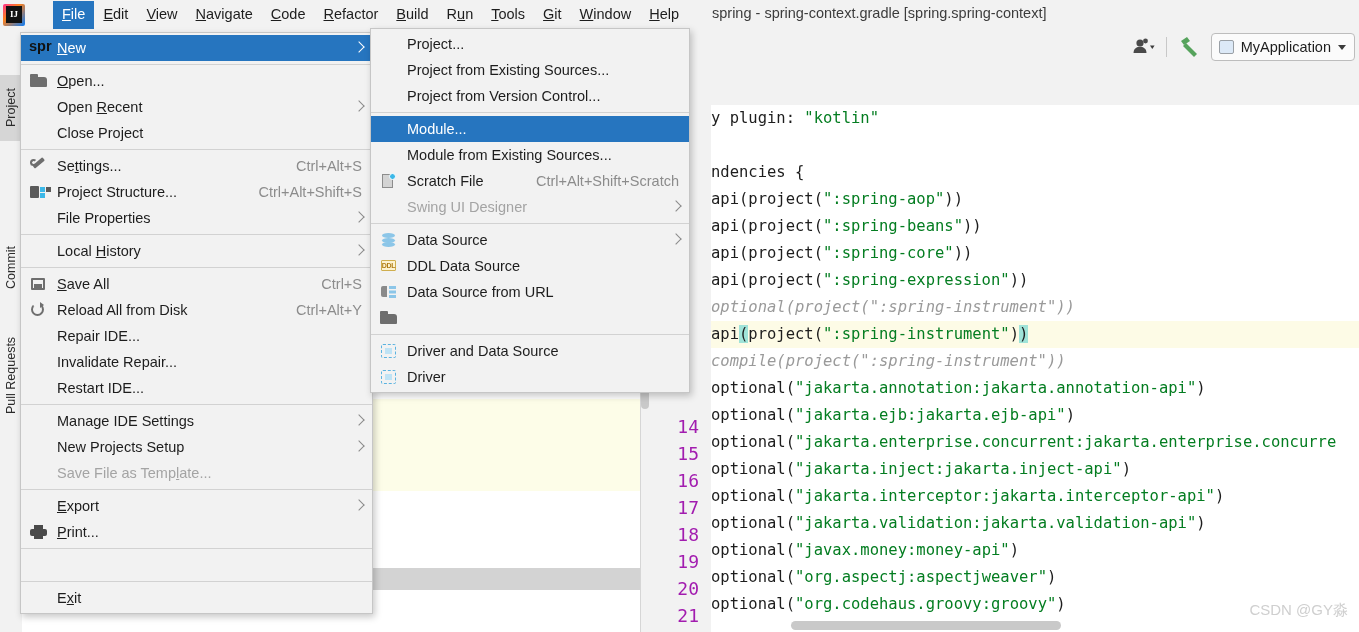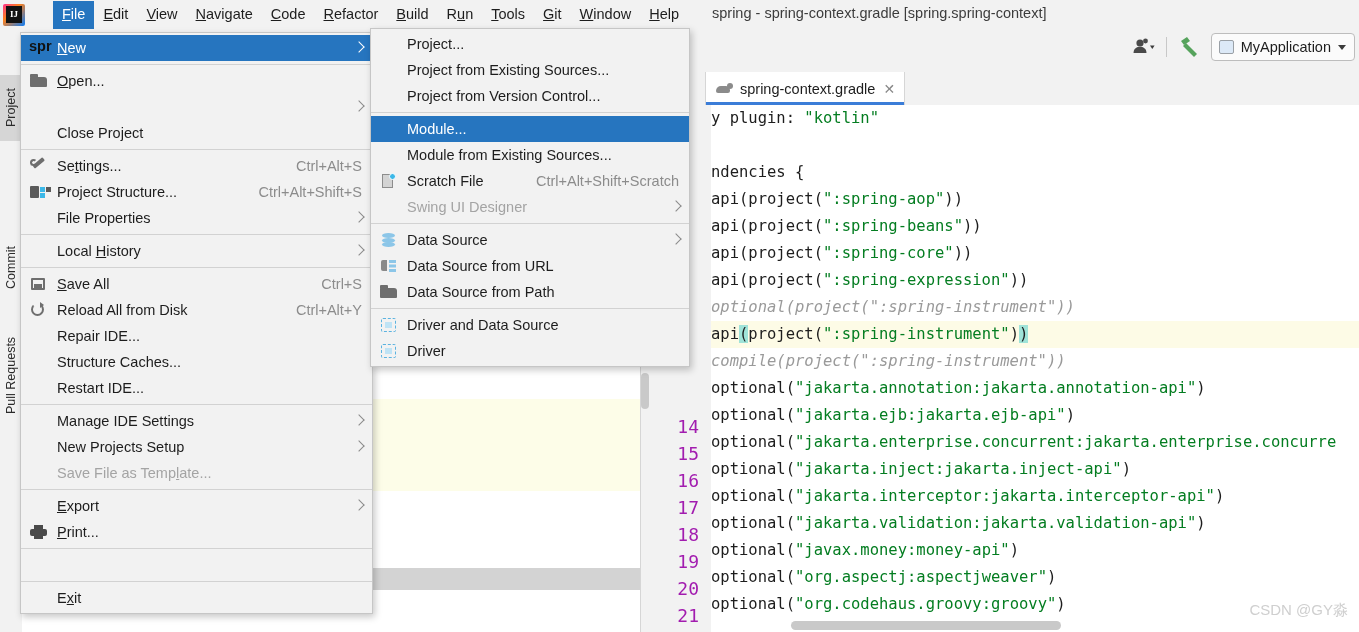--- a/index.html
+++ b/index.html
@@ -384,25 +384,20 @@
   <div class="panel-band band-yellow" style="top:328px; height:92px;"></div>
   <div class="panel-band band-grey" style="top:497px; height:22px;"></div>
 
 </div>
 
 <div style="position:absolute; left:0px; top:38px; font-size:14.5px; font-weight:bold; color:#111; z-index:3;padding-left:29px;">spr</div>
 
 <div id="editor-wrap">
   <div id="tabbar">
     <div id="tab-prev-arrow">‹</div>
-    <div id="editor-tab">
-      <span class="gradle-icon"></span>
-      <span id="tab-label">spring-context.gradle</span>
-      <span id="tab-close">✕</span>
-    </div>
   </div>
 
   <div id="gutter">
     <div class="ln" style="top:311px;">14</div>
     <div class="ln" style="top:338px;">15</div>
     <div class="ln" style="top:365px;">16</div>
     <div class="ln" style="top:392px;">17</div>
     <div class="ln" style="top:419px;">18</div>
     <div class="ln" style="top:446px;">19</div>
     <div class="ln" style="top:473px;">20</div>
@@ -443,20 +438,21 @@
     <span class="mi-label"><u class="mn">N</u>ew</span>
     <span class="arr"></span>
   </div>
   <div class="msep"></div>
 
   <div class="mi">
     <span class="mi-ico ic-folder"></span>
     <span class="mi-label"><u class="mn">O</u>pen...</span>
   </div>
   <div class="mi">
+    <span class="mi-label">Open <u class="mn">R</u>ecent</span>
     <span class="arr"></span>
   </div>
   <div class="mi">
     <span class="mi-label">Close Project</span>
   </div>
   <div class="msep"></div>
 
   <div class="mi">
     <span class="mi-ico ic-wrench"></span>
     <span class="mi-label">Se<u class="mn">t</u>tings...</span>
@@ -486,21 +482,21 @@
   </div>
   <div class="mi">
     <span class="mi-ico ic-reload"></span>
     <span class="mi-label">Reload All from Disk</span>
     <span class="mi-accel">Ctrl+Alt+Y</span>
   </div>
   <div class="mi">
     <span class="mi-label">Repair IDE...</span>
   </div>
   <div class="mi">
-    <span class="mi-label">Structure Caches...</span>
+    <span class="mi-label">Invalidate Repair...</span>
   </div>
   <div class="mi">
     <span class="mi-label">Restart IDE...</span>
   </div>
   <div class="msep"></div>
 
   <div class="mi">
     <span class="mi-label">Manage IDE Settings</span>
     <span class="arr"></span>
   </div>
@@ -561,26 +557,31 @@
     <span class="arr"></span>
   </div>
   <div class="msep"></div>
 
   <div class="mi">
     <span class="mi-ico ic-db"></span>
     <span class="mi-label">Data Source</span>
     <span class="arr"></span>
   </div>
   <div class="mi">
+    <span class="mi-ico ic-ddl">
+        <span>DDL</span>
+      </span>
+    <span class="mi-label">DDL Data Source</span>
+  </div>
+  <div class="mi">
     <span class="mi-ico ic-url"></span>
     <span class="mi-label">Data Source from URL</span>
   </div>
   <div class="mi">
     <span class="mi-ico ic-folder"></span>
-    <span class="mi-label">Data Source from Path</span>
   </div>
   <div class="msep"></div>
 
   <div class="mi">
     <span class="mi-ico ic-driver"></span>
     <span class="mi-label">Driver and Data Source</span>
   </div>
   <div class="mi">
     <span class="mi-ico ic-driver"></span>
     <span class="mi-label">Driver</span>

